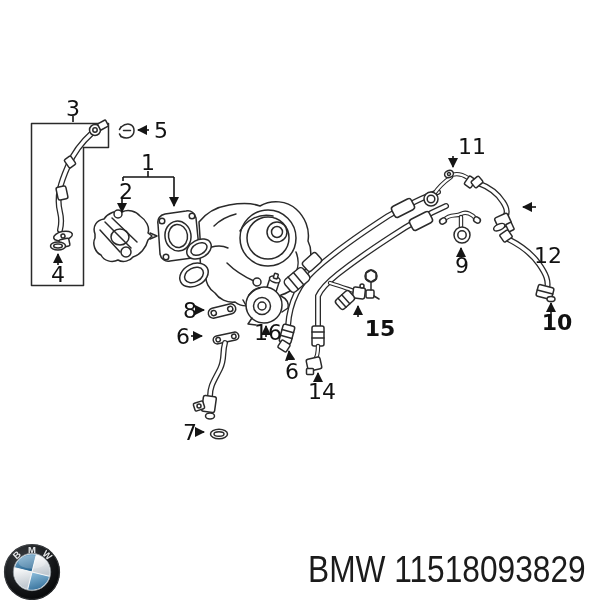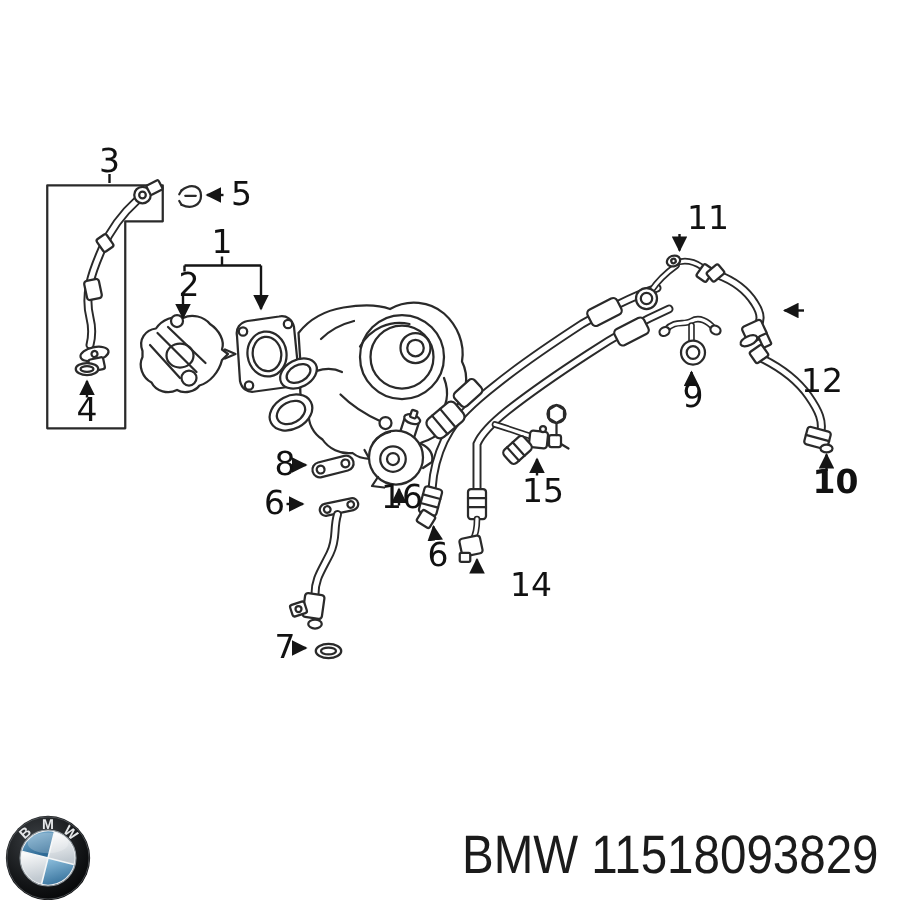--- a/index.html
+++ b/index.html
@@ -301,22 +301,22 @@
       <span class="callout" style="left: 58px; top: 274px;">4</span>
       <span class="callout" style="left: 161px; top: 130px;">5</span>
       <span class="callout" style="left: 183px; top: 336px;">6</span>
       <span class="callout" style="left: 190px; top: 432px;">7</span>
       <span class="callout" style="left: 190px; top: 310px;">8</span>
       <span class="callout" style="left: 462px; top: 265px;">9</span>
       <span class="callout" style="left: 557px; top: 322px; font-weight: bold;">10</span>
       <span class="callout" style="left: 472px; top: 146px;">11</span>
       <span class="callout" style="left: 548px; top: 207px; margin-top: 48px;">12</span>
       <span class="callout" style="left: 292px; top: 371px;">6</span>
-      <span class="callout" style="left: 322px; top: 391px; margin-left: 32px;">14</span>
-      <span class="callout" style="left: 362px; top: 328px;">15</span>
+      <span class="callout" style="left: 322px; top: 391px;">14</span>
+      <span class="callout" style="left: 380px; top: 328px; font-weight: bold;">15</span>
       <span class="callout" style="left: 268px; top: 332px;">16</span>
     </div>
 
   <div class="logo-wrap">
     <svg width="58" height="58" viewBox="-32 -32 64 64">
       <defs>
         <radialGradient id="gOuter" cx="38%" cy="30%" r="75%">
           <stop offset="0%" stop-color="#3c4044"></stop>
             <stop offset="70%" stop-color="#131517"></stop>
             <stop offset="100%" stop-color="#050607"></stop>

